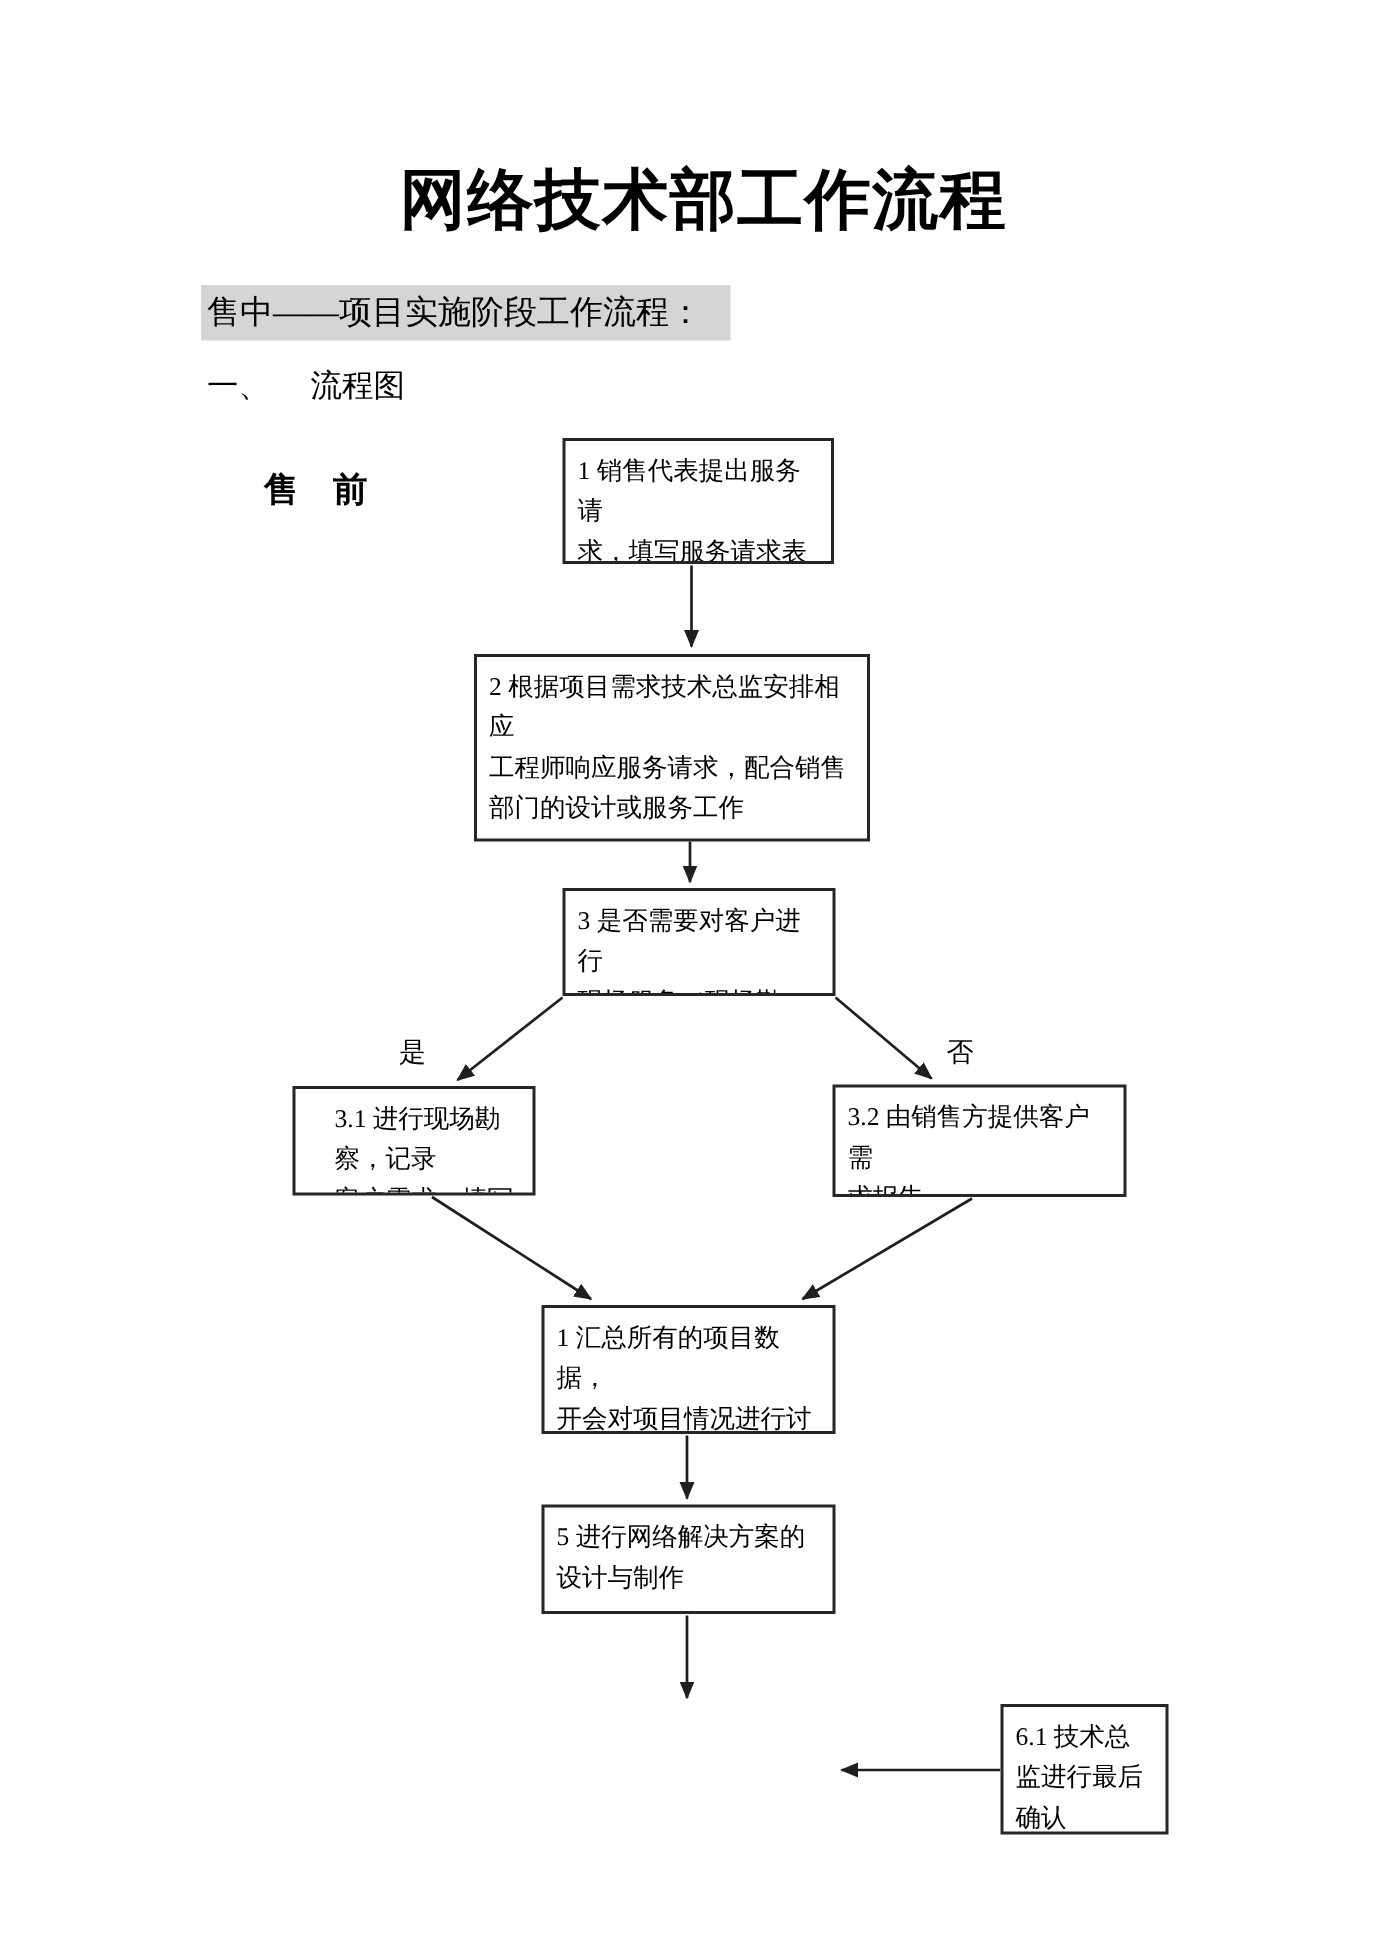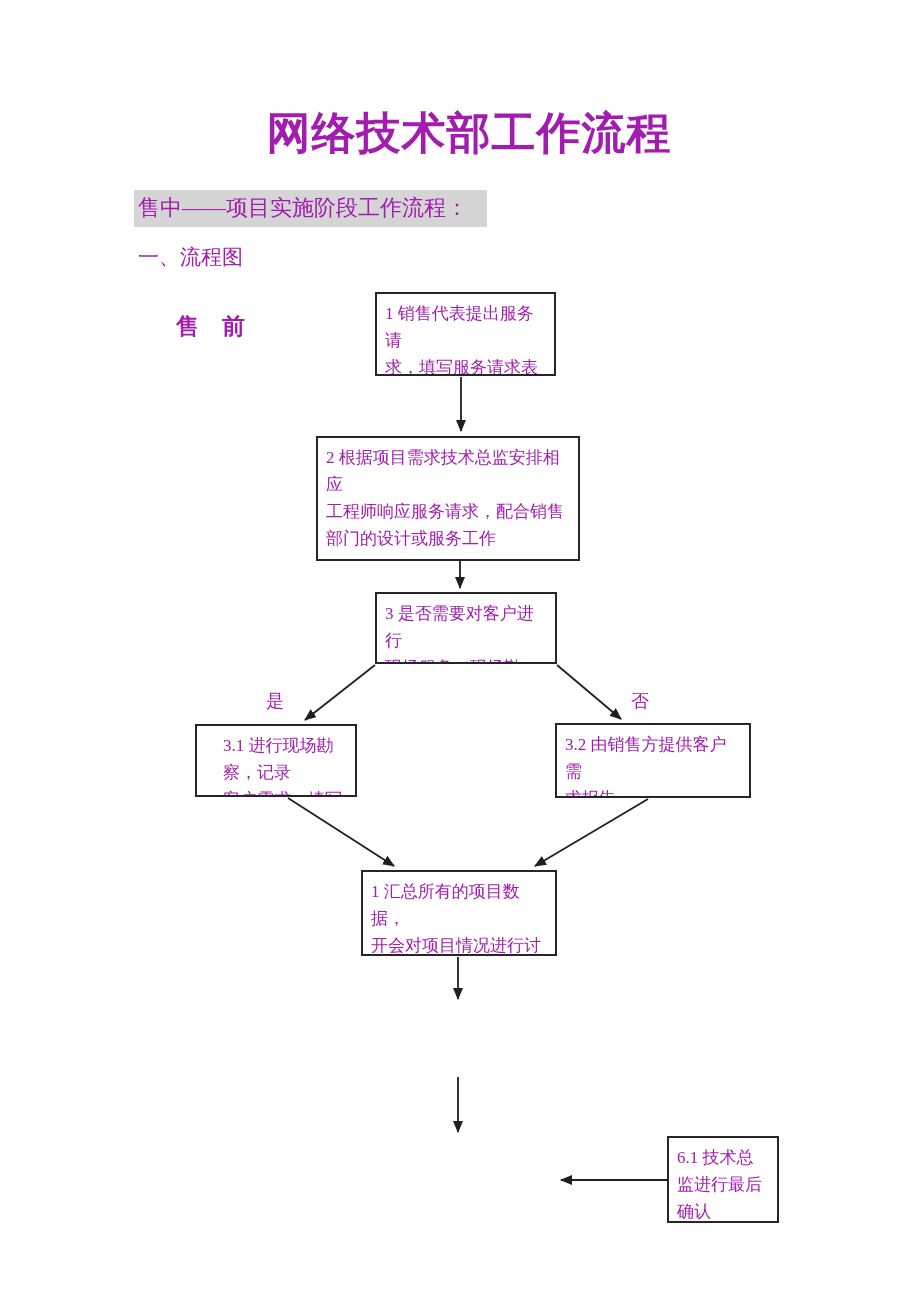--- a/index.html
+++ b/index.html
@@ -3,41 +3,41 @@
 <meta charset="utf-8">
 <style>
   html,body{margin:0;padding:0;background:#e8e8e8;}
   .page{
     position:relative;
     width:920px;height:1302px;
     background:#ffffff;
     margin:0 auto;
     overflow:hidden;
     font-family:"Liberation Serif","DejaVu Serif",serif;
-    color:#a21caf;
+    color:#000000;
   }
   .doc-title{
     position:absolute;left:18px;top:104px;width:902px;
     text-align:center;
     font-size:44px;font-weight:bold;
     letter-spacing:1px;
     white-space:nowrap;
   }
   .subtitle{
     position:absolute;left:134px;top:190px;
     font-size:22px;line-height:30px;
     background:#d5d5d5;
     padding:3px 19px 4px 4px;
     white-space:nowrap;
   }
   .section-heading{
     position:absolute;left:138px;top:243px;
     font-size:21px;white-space:nowrap;
   }
-  .section-heading .sec-label{}
+  .section-heading .sec-label{margin-left:27px;}
   .stage-label{
     position:absolute;left:176px;top:311px;
     font-size:23px;font-weight:bold;white-space:nowrap;
   }
   .branch-label{
     position:absolute;font-size:18px;white-space:nowrap;
   }
   .branch-yes{left:266px;top:689px;}
   .branch-no{left:631px;top:689px;}
   .flow-box{
@@ -118,20 +118,24 @@
     </div>
   <div class="flow-box b32">
       <span>3.2 由销售方提供客户需
 求报告</span>
     </div>
   <div class="flow-box b4">
       <span>1 汇总所有的项目数据，
 开会对项目情况进行讨
 论</span>
     </div>
+  <div class="flow-box b5">
+      <span>5 进行网络解决方案的
+设计与制作</span>
+    </div>
   <div class="flow-box b61">
       <span>6.1 技术总
 监进行最后
 确认</span>
     </div>
 
   <div class="branch-label branch-yes">是</div>
   <div class="branch-label branch-no">否</div>
 
 </div>

